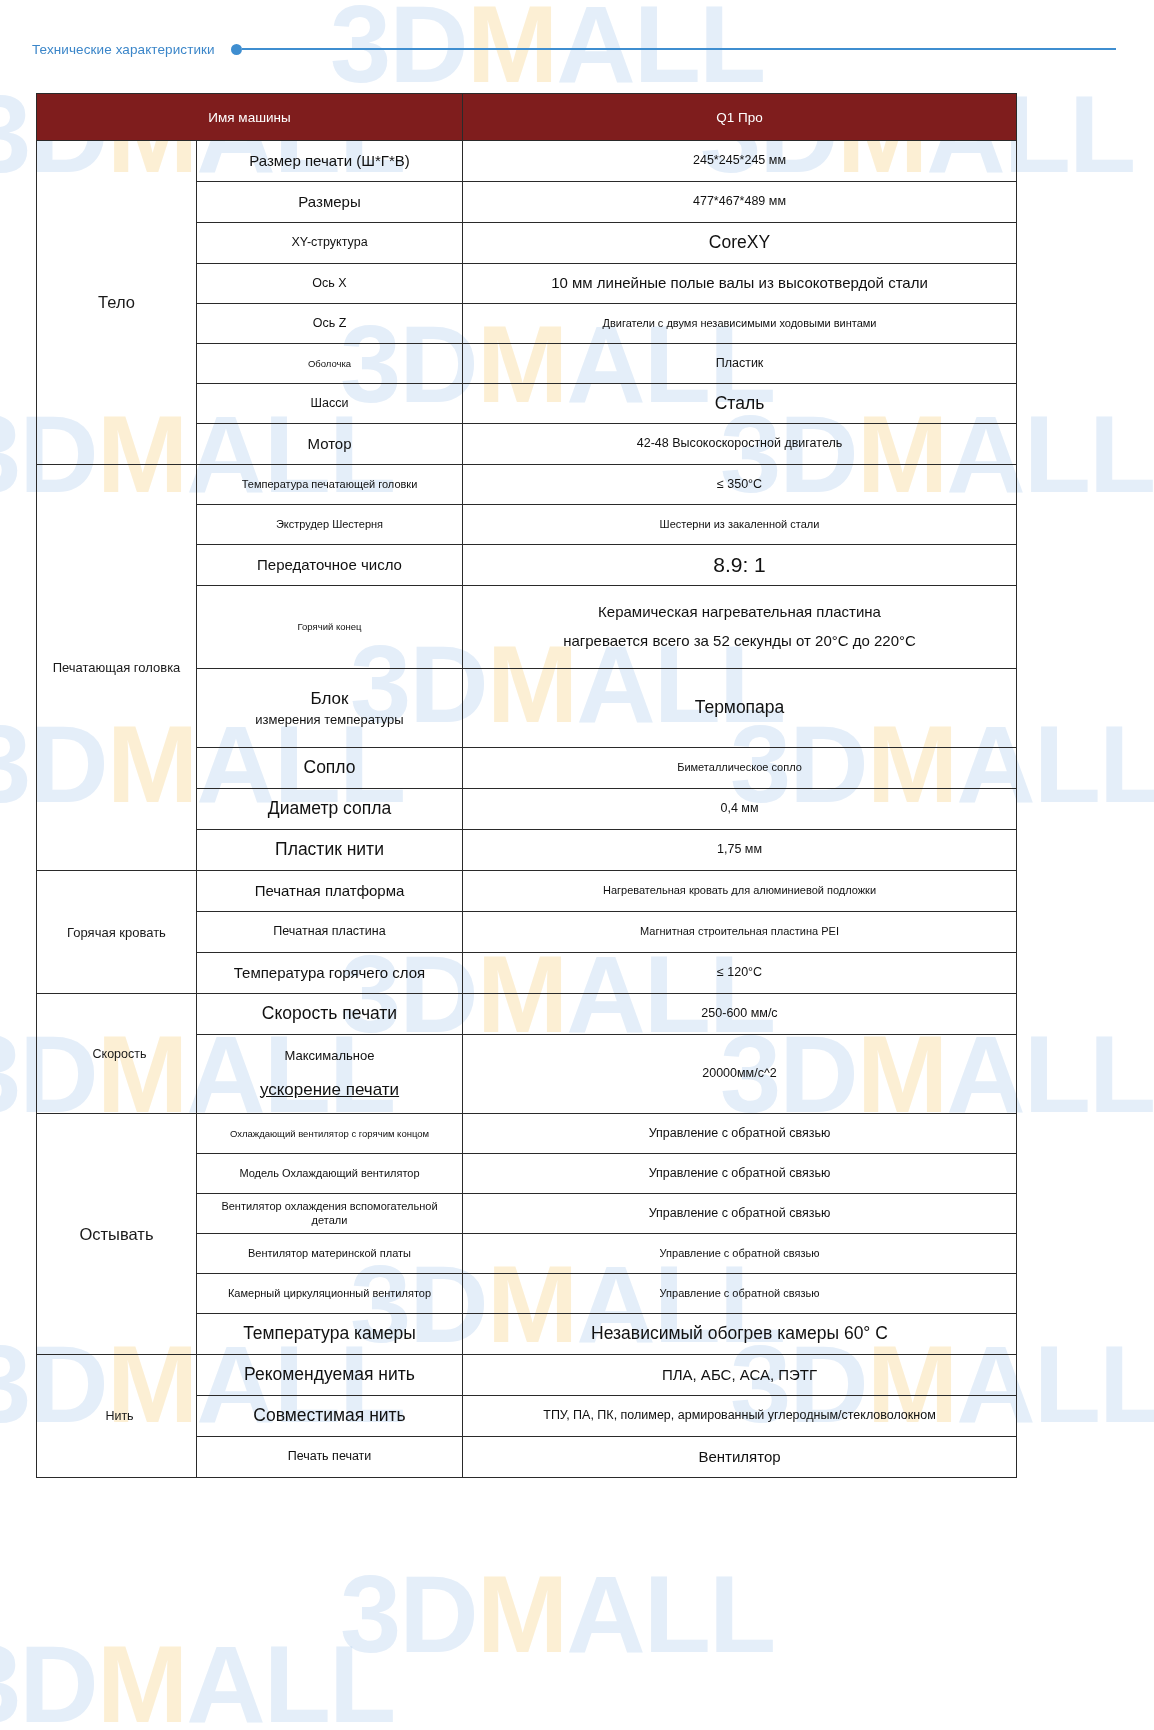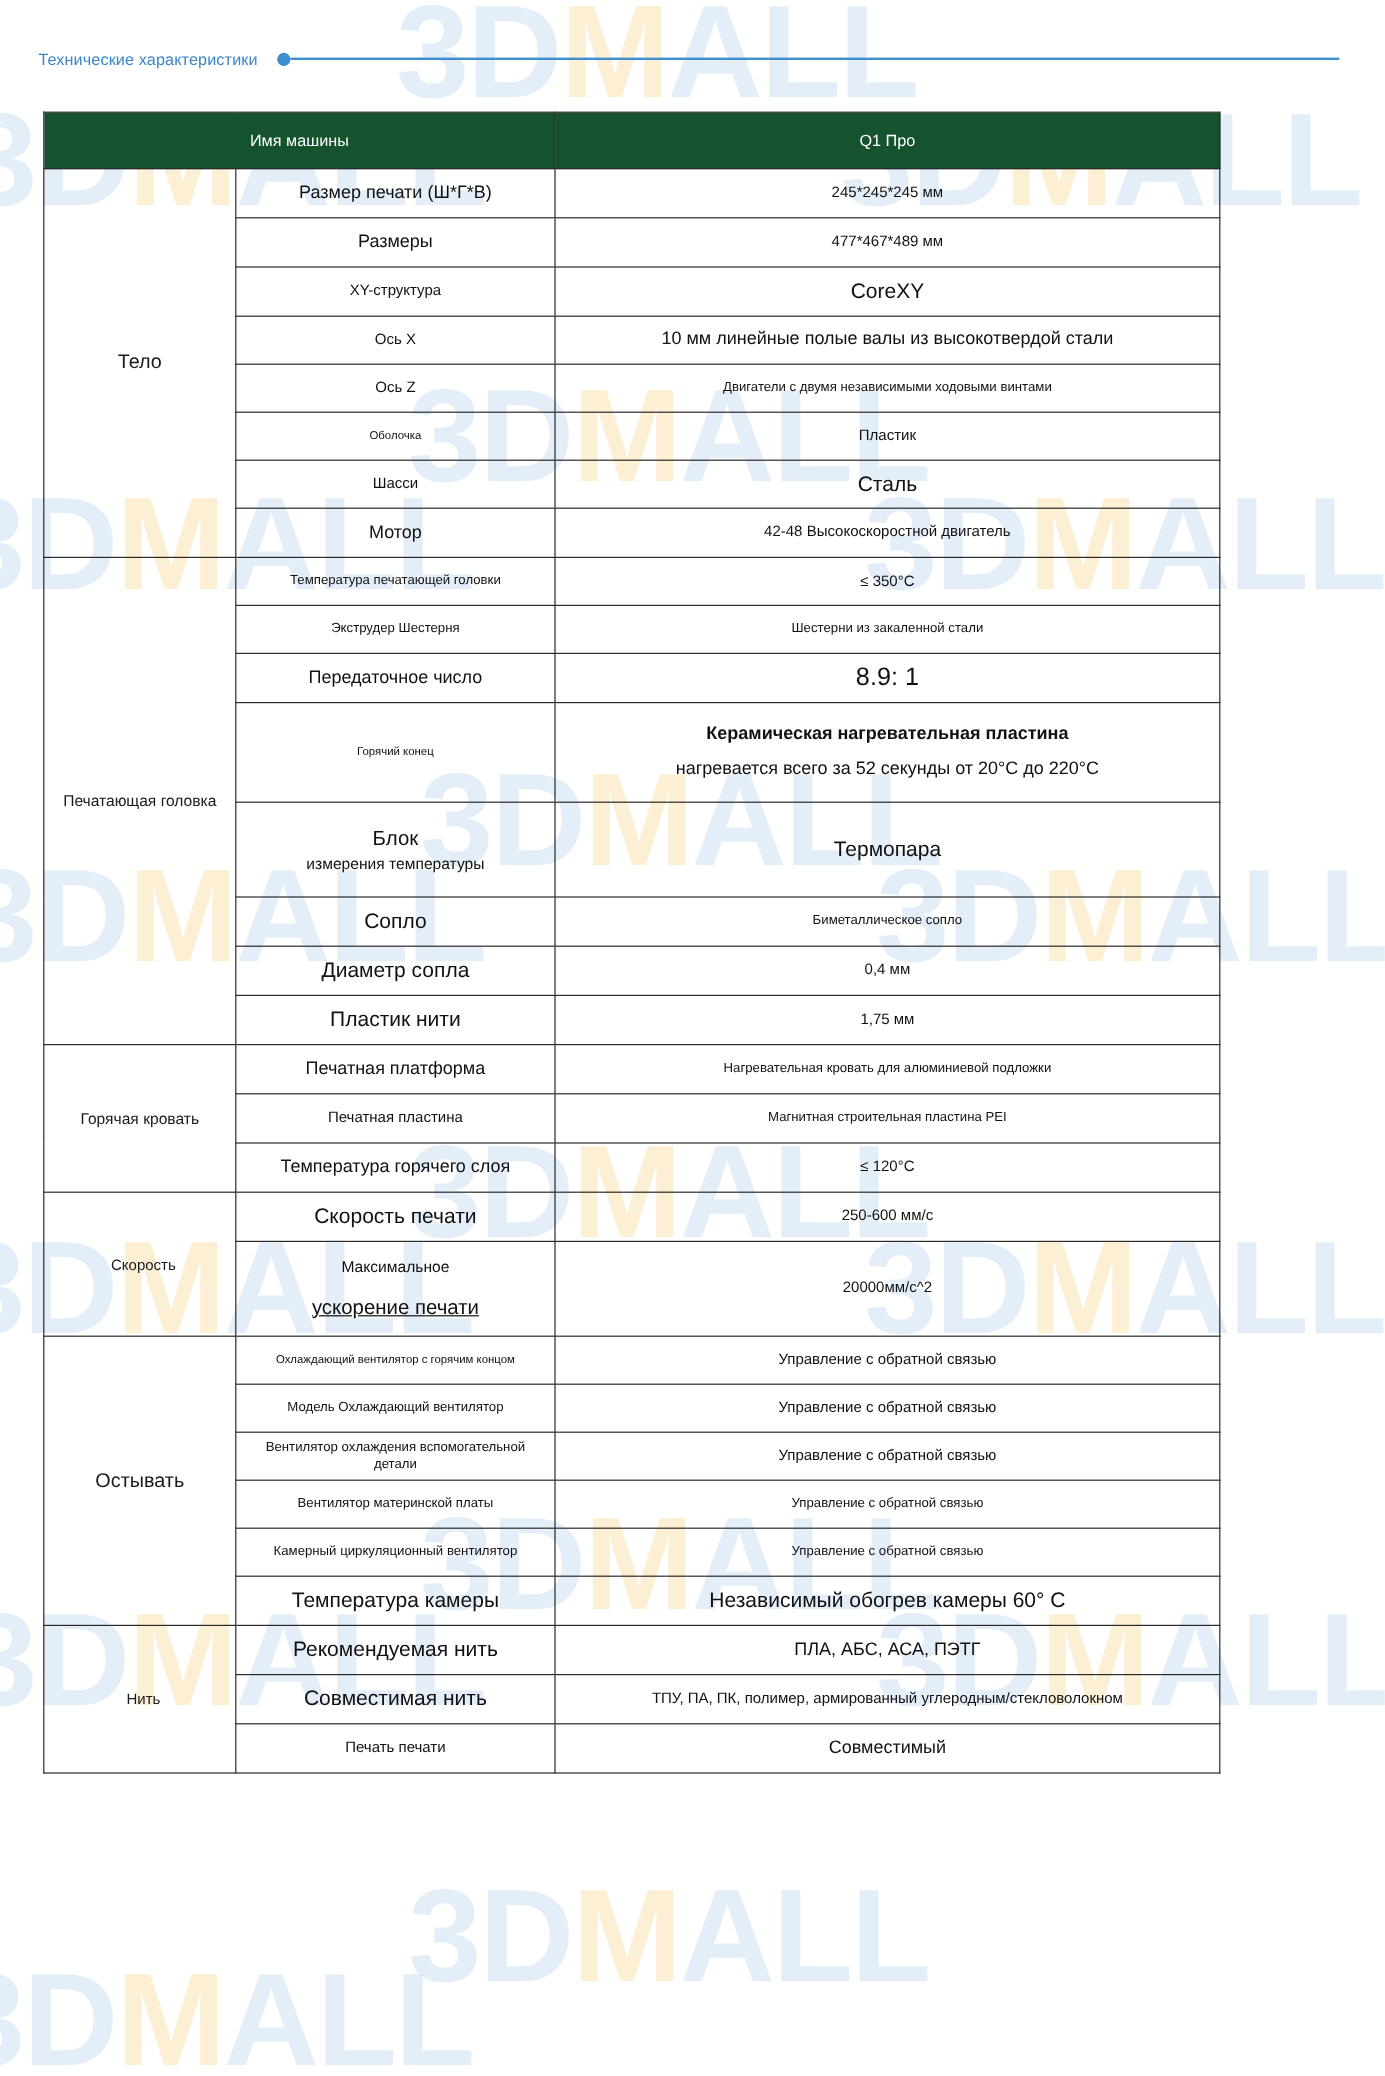--- a/index.html
+++ b/index.html
@@ -85,21 +85,21 @@
   .spec-table td, .spec-table th {
     border: 1px solid #2a2a2a;
     padding: 0 6px;
     text-align: center;
     vertical-align: middle;
     color: #111;
     background: transparent;
     font-weight: normal;
   }
   .spec-table thead th {
-    background: #14532d;
+    background: #7f1d1d;
     color: #ffffff;
     font-size: 13.5px;
     height: 46px;
     border-color: #2a2a2a;
   }
   .col-group { width: 160px; }
   .col-param { width: 266px; }
   .col-value { width: 554px; }
 
   td.group-cell {
@@ -112,21 +112,21 @@
   td.param, td.value { line-height: 1.25; }
 
   .fs-xs   { font-size: 9.5px; }
   .fs-s    { font-size: 11px; }
   .fs-m    { font-size: 12.5px; }
   .fs-l    { font-size: 15px; }
   .fs-xl   { font-size: 17.5px; }
   .fs-xxl  { font-size: 21px; }
 
   .two-line span { display: block; }
-  .two-line .ln1 { margin-bottom: 10px; font-weight: bold; }
+  .two-line .ln1 { margin-bottom: 10px; }
   .stack .top { display:block; font-size: 17px; text-align: center; }
   .stack .bot { display:block; font-size: 13px; margin-top: 2px; }
   .stack2 .top { display:block; font-size: 13px; }
   .stack2 .bot { display:block; font-size: 17px; margin-top: 14px; text-decoration: underline; }
 </style>
 </head>
 <body>
 
 <div class="watermark-layer">
   <div class="wm" style="left:-30px;  top:70px;   font-size:110px;">
@@ -335,17 +335,17 @@
       <td class="group-cell medium" rowspan="3">Нить</td>
       <td class="param fs-xl" style="height:40px">Рекомендуемая нить</td>
       <td class="value fs-l">ПЛА, АБС, АСА, ПЭТГ</td>
     </tr>
     <tr>
       <td class="param fs-xl" style="height:40px">Совместимая нить</td>
       <td class="value fs-m">ТПУ, ПА, ПК, полимер, армированный углеродным/стекловолокном</td>
     </tr>
     <tr>
       <td class="param fs-m" style="height:40px">Печать печати</td>
-      <td class="value fs-l">Совместимый</td>
+      <td class="value fs-l">Вентилятор</td>
     </tr>
 
   </tbody>
 </table>
 
 </body></html>

